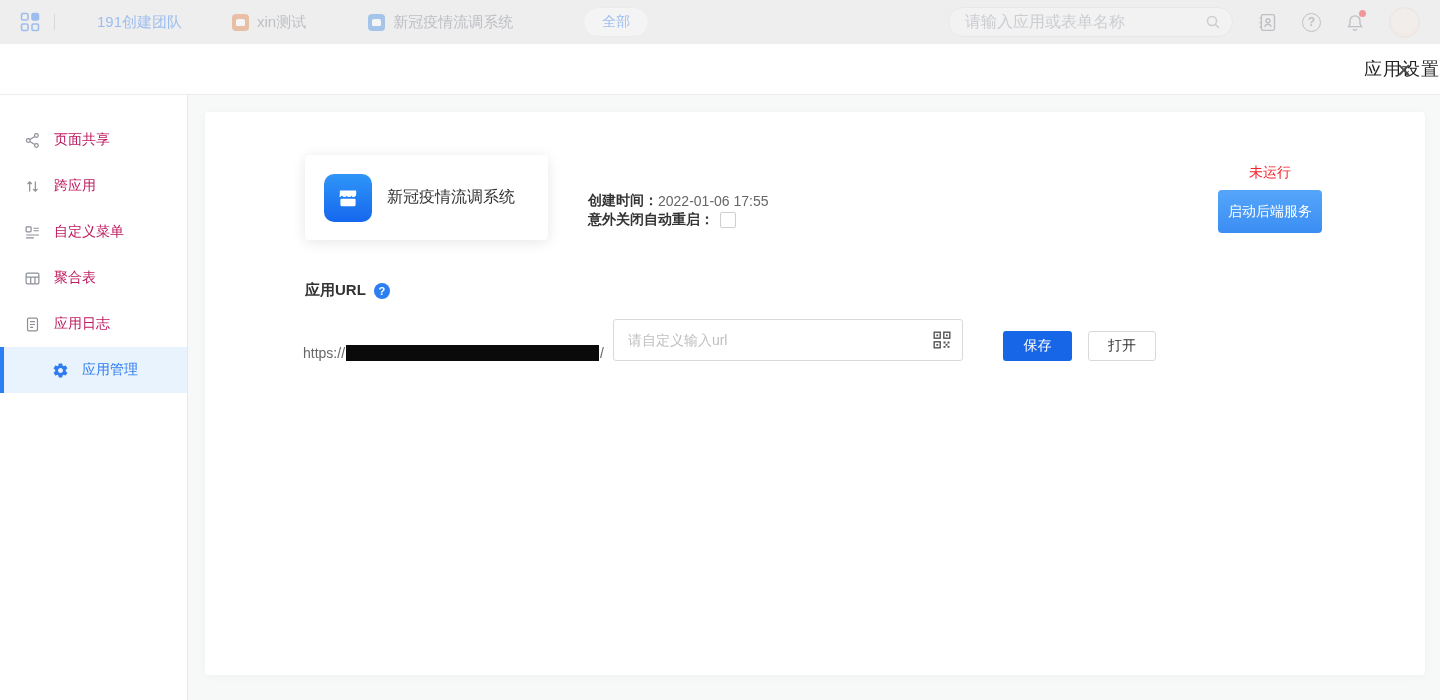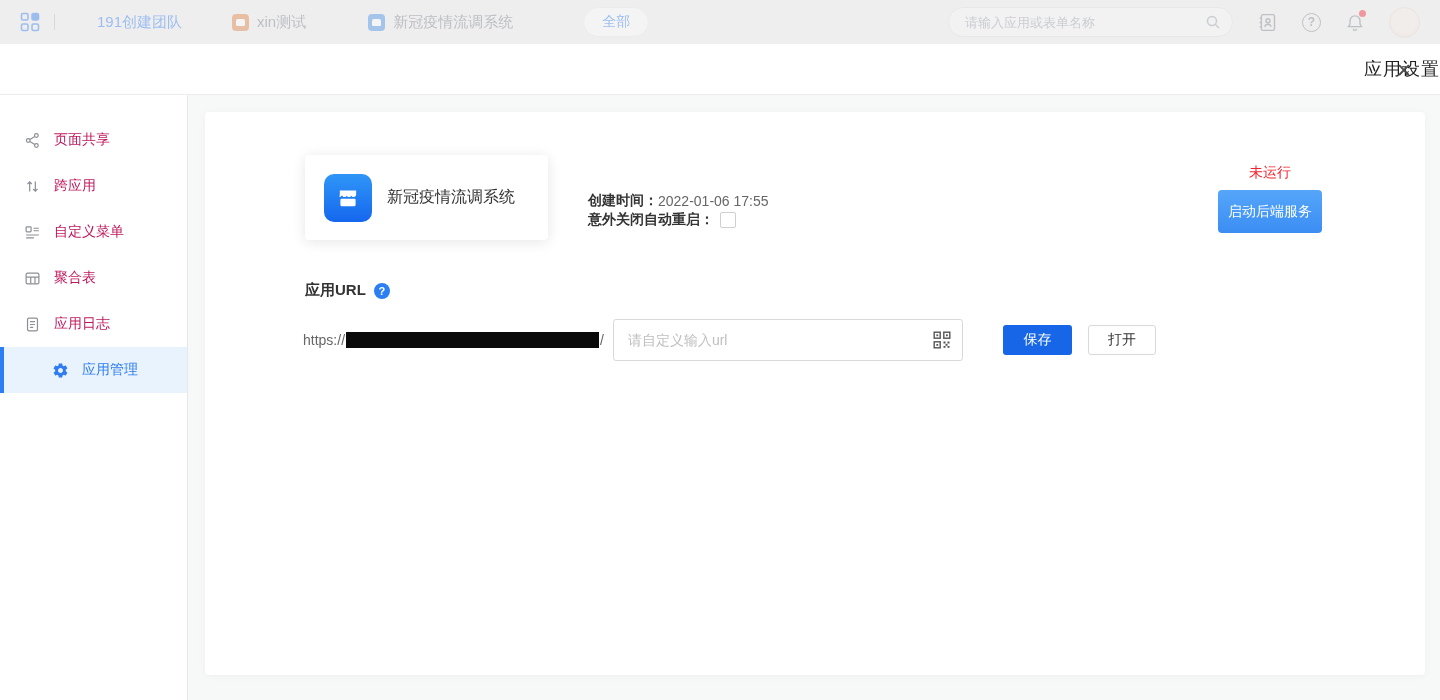--- a/index.html
+++ b/index.html
@@ -17,21 +17,21 @@
   .app-tab.t3 { margin-left:62px; }
   .mini-app-icon { width:17px; height:17px; border-radius:4px; display:inline-flex; align-items:center; justify-content:center; }
   .mini-app-icon.orange { background:#e2803f; }
   .mini-app-icon.blue { background:#3f8de2; }
   .mini-glyph { width:9px; height:7px; background:#fff; border-radius:2px 2px 1px 1px; }
   .all-pill { margin-left:70px; background:#fdfdfd; border:1px solid #e8e9ec; border-radius:15px;
     padding:5px 18px; color:#2e7cf0; font-size:14px; cursor:pointer; }
   .tb-right { margin-left:auto; display:flex; align-items:center; gap:24px; }
   .tb-search { position:relative; width:285px; }
   .tb-search input { width:100%; height:30px; border:1px solid #dcdee2; border-radius:15px;
-    background:rgba(255,255,255,.55); padding:0 34px 0 16px; font-size:13px; color:#000000; outline:none;
+    background:rgba(255,255,255,.55); padding:0 34px 0 16px; font-size:16px; color:#000000; outline:none;
     font-family:inherit; }
   .tb-search input::placeholder { color:#9aa0a8; }
   .tb-search .search-icon { position:absolute; right:12px; top:7px; }
   .tb-iconbtn { position:relative; display:inline-flex; cursor:pointer; }
   .help-circle { width:19px; height:19px; border:1.6px solid #7d828a; border-radius:50%;
     color:#7d828a; font-size:12px; font-weight:bold; display:flex; align-items:center; justify-content:center; }
   .bell-dot { position:absolute; right:-1px; top:-2px; width:7px; height:7px; border-radius:50%; background:#f5222d; }
   .avatar { width:31px; height:31px; border-radius:50%;
     background:radial-gradient(circle at 50% 42%, #f7ece4 0 55%, #ecd9cd 100%); border:1px solid #e3d5ca; cursor:pointer; }
 
@@ -75,21 +75,21 @@
   .status-col { position:absolute; left:1013px; top:52px; width:104px; text-align:center; }
   .status-text { color:#f5222d; font-size:14px; }
   .start-btn { margin-top:8px; width:104px; height:43px; border:none; border-radius:4px; color:#fff;
     font-size:14px; background:linear-gradient(180deg,#55a6fa,#3b8df3); cursor:pointer; font-family:inherit; }
 
   .url-label-row { position:absolute; left:100px; top:169px; display:flex; align-items:center; gap:8px; }
   .url-label { font-size:15px; font-weight:bold; color:#333; }
   .q-icon { width:16px; height:16px; border-radius:50%; background:#2b7ff2; color:#fff; font-size:11px;
     font-weight:bold; display:flex; align-items:center; justify-content:center; cursor:pointer; }
 
-  .url-row { position:absolute; left:98px; top:207px; height:42px; display:flex; align-items:center; }
+  .url-row { position:absolute; left:98px; top:207px; height:42px; display:flex; align-items:flex-end; }
   .url-protocol { font-size:14px; color:#666; }
   .redacted-bar { width:253px; height:16px; background:#0a0a0a; margin:0 1px; }
   .url-slash { font-size:14px; color:#666; margin-right:9px; }
   .url-input-wrap { position:relative; width:350px; height:42px; }
   .url-input-wrap input { width:100%; height:100%; border:1px solid #d9d9d9; border-radius:3px;
     padding:0 40px 0 14px; font-size:14px; color:#333; outline:none; font-family:inherit; }
   .url-input-wrap input::placeholder { color:#bfbfbf; }
   .qr-btn { position:absolute; right:12px; top:12px; cursor:pointer; }
   .save-btn { margin-left:40px; width:69px; height:30px; border:none; border-radius:3px;
     background:#1766e8; color:#fff; font-size:14px; cursor:pointer; font-family:inherit; }

